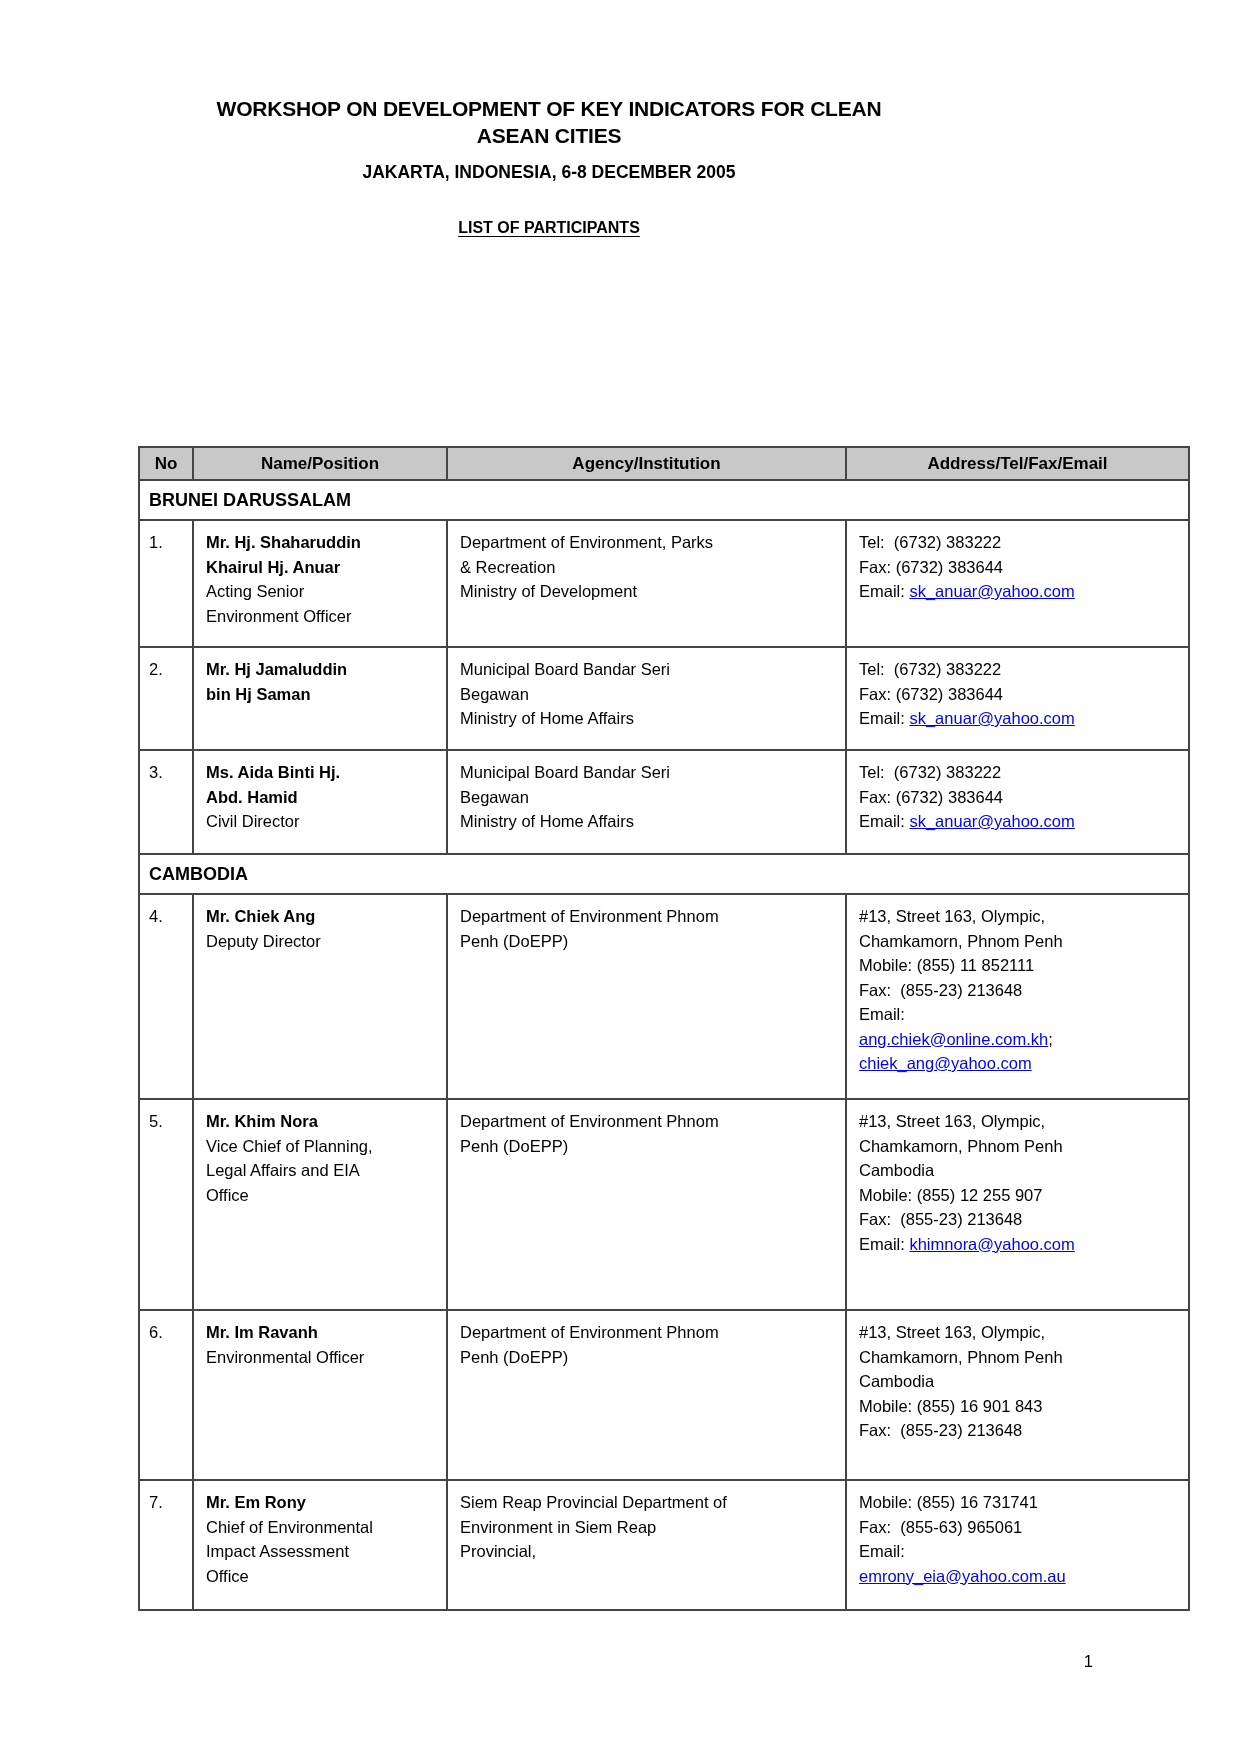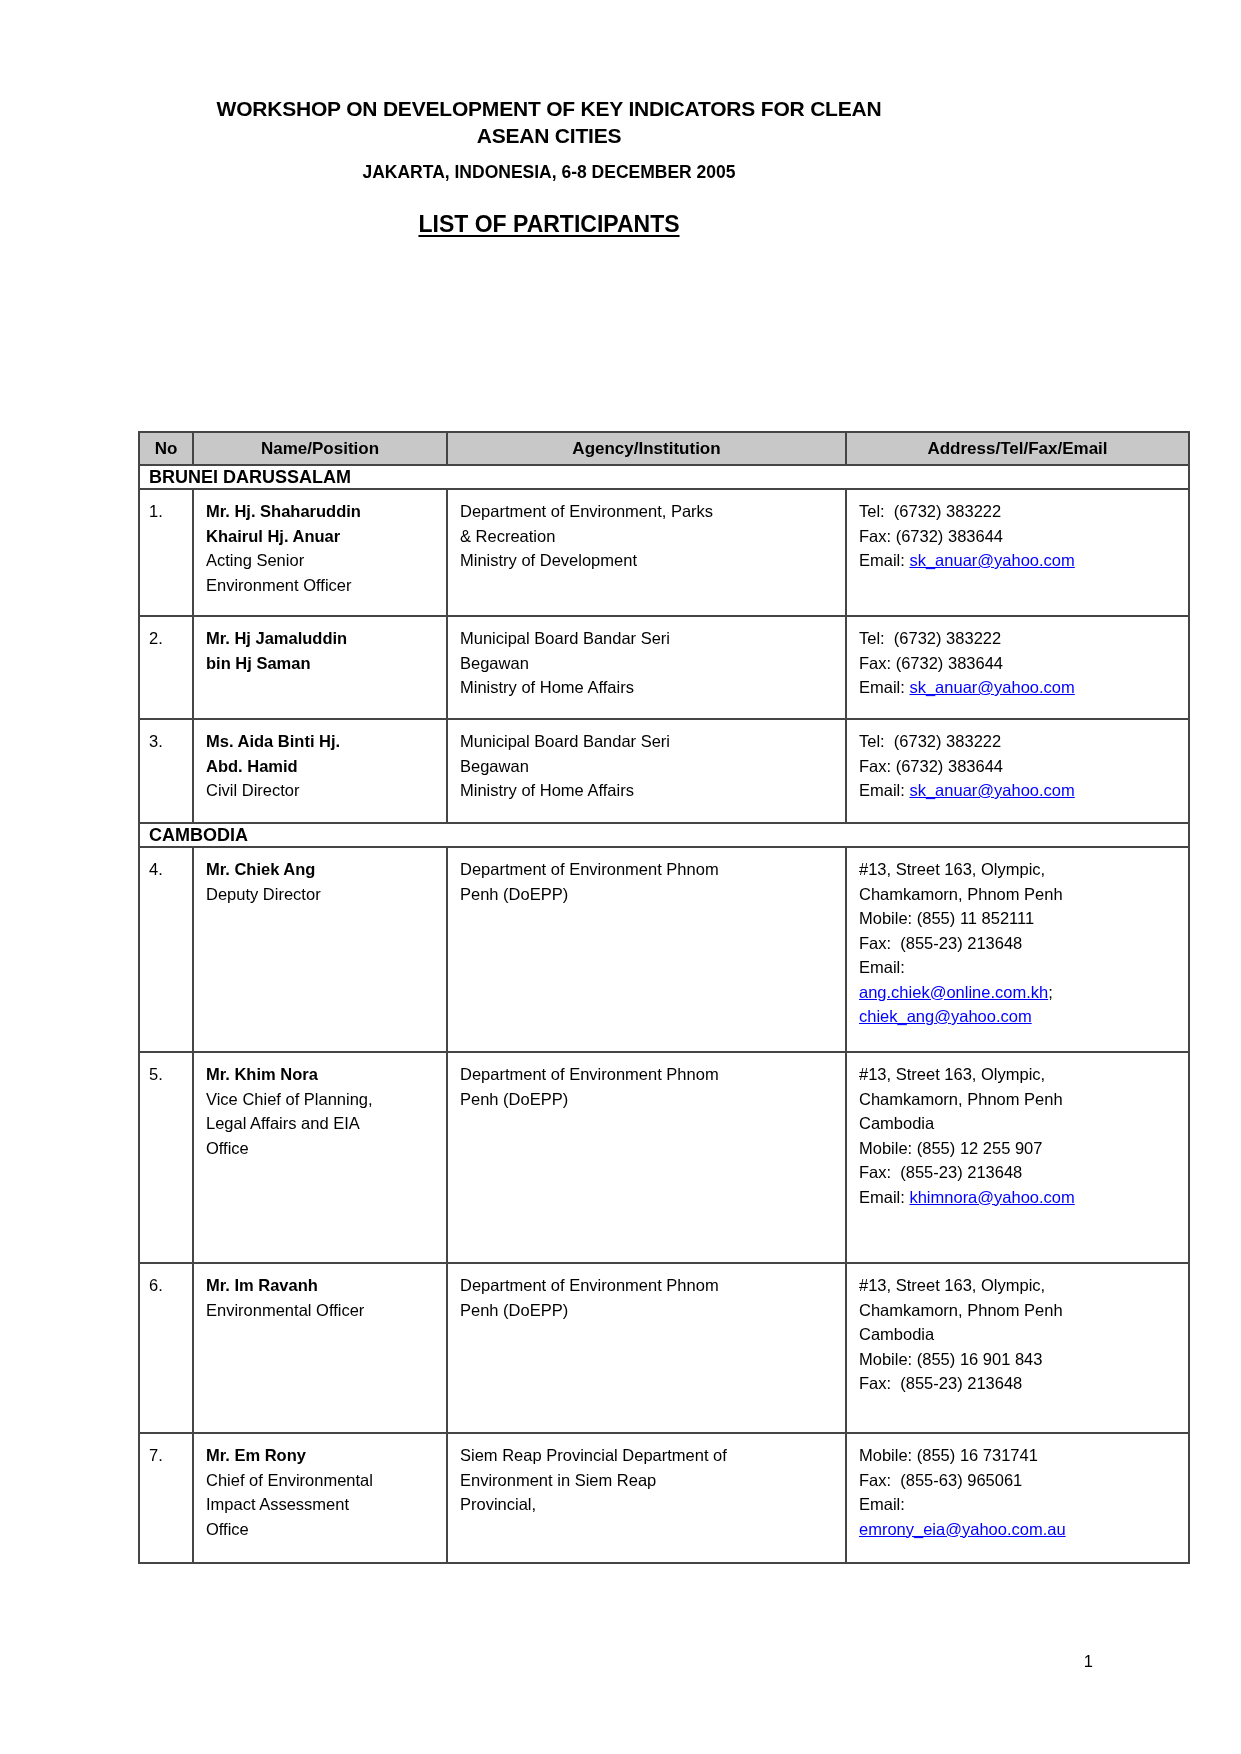--- a/index.html
+++ b/index.html
@@ -8,40 +8,40 @@
     width:1241px; height:1754px; position:relative;
     font-family:"Liberation Sans","DejaVu Sans",sans-serif;
     color:#000;
   }
   .doc-header {
     position:absolute; left:133px; top:96px; width:832px;
     text-align:center; font-weight:bold;
   }
   .title-line { font-size:21px; line-height:26.5px; letter-spacing:-0.2px; }
   .subtitle   { font-size:17.5px; line-height:22px; margin-top:12px; }
-  .heading    { font-size:23px; margin-top:28px; display:block; }
+  .heading    { font-size:16px; margin-top:36px; display:block; }
   .heading span { text-decoration:underline; text-underline-offset:3px; }
   .participants-table {
-    position:absolute; left:138px; top:431px; width:1050px;
+    position:absolute; left:138px; top:446px; width:1050px;
     border-collapse:collapse; table-layout:fixed;
   }
   .participants-table th, .participants-table td {
     border:2px solid #454545; vertical-align:top;
   }
   .participants-table th {
     background:var(--header-bg,#c8c8c8);
     font-size:17px; font-weight:bold; text-align:center;
     height:33px; vertical-align:middle;
   }
   col.c-no     { width:54px; }
   col.c-name   { width:254px; }
   col.c-agency { width:399px; }
   col.c-addr   { width:343px; }
   td.section-cell {
-    font-weight:bold; font-size:18px; height:24px;
+    font-weight:bold; font-size:18px; height:40px;
     vertical-align:middle; padding-left:9px;
   }
   td.cell { padding:9px 8px 9px 12px; font-size:16.5px; line-height:24.5px; }
   td.cell-no { padding-left:9px; }
   .bold-line { font-weight:bold; }
   .addr-line { white-space:pre-wrap; word-break:break-word; }
   a.email-link { color:var(--link-color,#0000ff); text-decoration:underline; cursor:pointer; }
   .page-number {
     position:absolute; top:1652px; right:148px; font-size:16.5px;
   }

